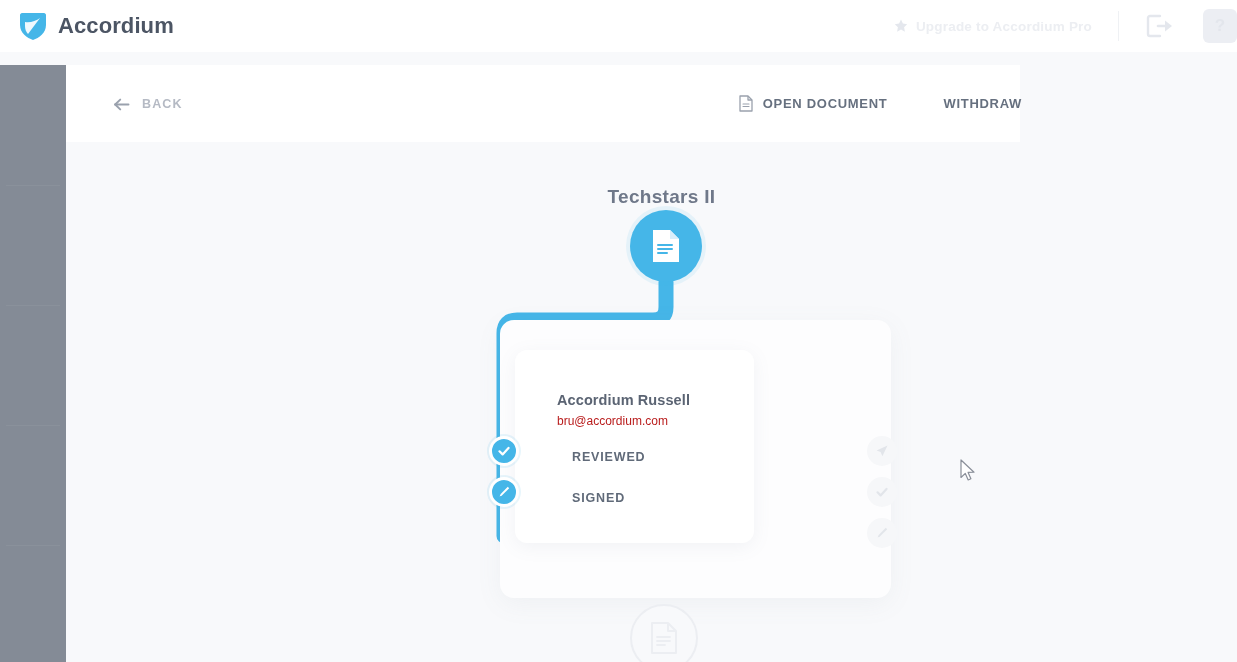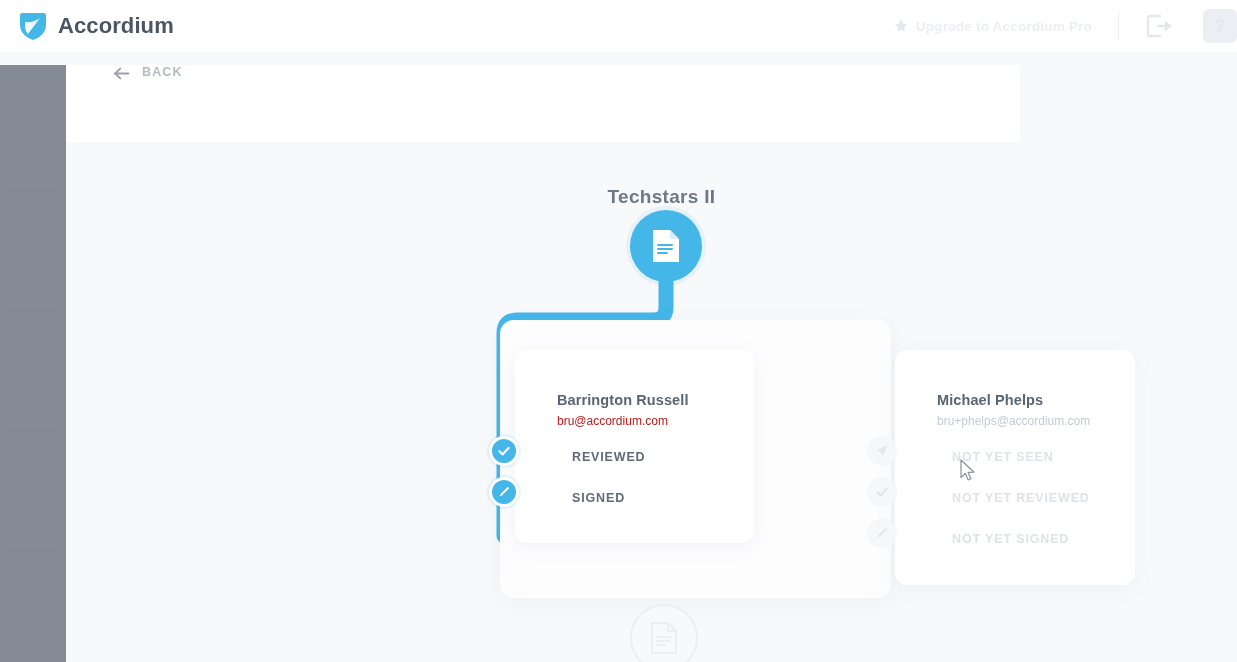--- a/index.html
+++ b/index.html
@@ -58,21 +58,21 @@
   .sb-item + .sb-item::before {
     content: ""; position: absolute; left: 6px; right: 6px; top: 0;
     height: 1px; background: rgba(255,255,255,0.055);
   }
 
   
   .subheader {
     position: absolute; left: 66px; top: 65px;
     width: 954px; height: 77px;
     background: #ffffff;
-    display: flex; align-items: flex-start;
+    display: flex; align-items: center;
     z-index: 10;
   }
   .back-btn {
     display: flex; align-items: center; gap: 12px;
     margin-left: 48px; cursor: pointer;
   }
   .back-arrow { width: 16px; height: 13px; display:block; }
   .back-label {
     font-size: 12.5px; font-weight: bold; color: #b5bac4;
     letter-spacing: 1.1px;
@@ -247,20 +247,35 @@
     <div class="back-btn">
       <span class="back-arrow">
         <svg viewBox="0 0 16 13" xmlns="http://www.w3.org/2000/svg">
           <path d="M1 6.5 L14.5 6.5" stroke="#9aa1ad" stroke-width="1.9" stroke-linecap="round" fill="none"></path>
           <path d="M6.2 1.6 L1.2 6.5 L6.2 11.4" stroke="#9aa1ad" stroke-width="1.9" stroke-linecap="round" stroke-linejoin="round" fill="none"></path>
         </svg>
       </span>
       <span class="back-label">BACK</span>
     </div>
 
+    <div class="sub-actions">
+      <div class="action">
+        <span class="doc-ico">
+          <svg viewBox="0 0 14 17" xmlns="http://www.w3.org/2000/svg">
+            <path d="M1 1 L9 1 L13 5 L13 16 L1 16 Z" fill="none" stroke="#9aa1ad" stroke-width="1.3" stroke-linejoin="round"></path>
+            <path d="M9 1 L9 5 L13 5" fill="none" stroke="#9aa1ad" stroke-width="1.3" stroke-linejoin="round"></path>
+            <path d="M4 9 L10 9 M4 11.5 L10 11.5" stroke="#9aa1ad" stroke-width="1.1" stroke-linecap="round"></path>
+          </svg>
+        </span>
+        <span>OPEN DOCUMENT</span>
+      </div>
+      <div class="action withdraw">
+        <span>WITHDRAW</span>
+      </div>
+    </div>
   </div>
 
   <div class="content">
 
     <div class="doc-title">Techstars II</div>
 
     <svg class="flow-svg" viewBox="0 0 1171 520" xmlns="http://www.w3.org/2000/svg">
       <path d="M590 140 L590 165 Q590 178 577 178 L441 178 Q428 178 428 191 L428 394" fill="none" stroke="#45b6e8" stroke-width="15" stroke-linecap="round" stroke-linejoin="round"></path>
     </svg>
 
@@ -270,48 +285,41 @@
           <path d="M2 2 L19 2 L28 11 L28 34 L2 34 Z" fill="#ffffff"></path>
           <path d="M19 2 L19 11 L28 11" fill="#d9eefa"></path>
           <path d="M7 17 L21 17 M7 21 L21 21 M7 25 L16 25" stroke="#45b6e8" stroke-width="2" stroke-linecap="round"></path>
         </svg>
       </span>
     </div>
 
     <div class="outer-card"></div>
 
     <div class="card-left">
-      <div class="person-name">Barrington Russell</div>
+      <div class="person-name">Accordium Russell</div>
       <div class="person-email">bru@accordium.com</div>
       <div class="status-row done" style="top:100px">REVIEWED</div>
       <div class="status-row done" style="top:141px">SIGNED</div>
     </div>
 
     <div class="badge" style="left:413px; top:294px">
       <span>
         <svg viewBox="0 0 14 14" xmlns="http://www.w3.org/2000/svg">
           <path d="M2.5 7.3 L5.6 10.4 L11.5 3.9" fill="none" stroke="#ffffff" stroke-width="2.2" stroke-linecap="round" stroke-linejoin="round"></path>
         </svg>
       </span>
     </div>
     <div class="badge" style="left:413px; top:335px">
       <span>
         <svg viewBox="0 0 14 14" xmlns="http://www.w3.org/2000/svg">
           <path d="M10.8 1.8 L12.2 3.2 L5.1 10.3 L2.6 11.4 L3.7 8.9 Z" fill="#ffffff"></path>
         </svg>
       </span>
     </div>
 
-    <div class="card-right">
-      <div class="person-name dim">Michael Phelps</div>
-      <div class="person-email dim">bru+phelps@accordium.com</div>
-      <div class="status-row pending" style="top:100px">NOT YET SEEN</div>
-      <div class="status-row pending" style="top:141px">NOT YET REVIEWED</div>
-      <div class="status-row pending" style="top:182px">NOT YET SIGNED</div>
-    </div>
 
     <div class="badge-ghost" style="left:791px; top:294px">
       <span>
         <svg viewBox="0 0 14 14" xmlns="http://www.w3.org/2000/svg">
           <path d="M12.5 1.6 L1.6 6.4 L5.6 8.1 L7.4 12.3 Z" fill="#e2e5ea"></path>
         </svg>
       </span>
     </div>
     <div class="badge-ghost" style="left:791px; top:335px">
       <span>

